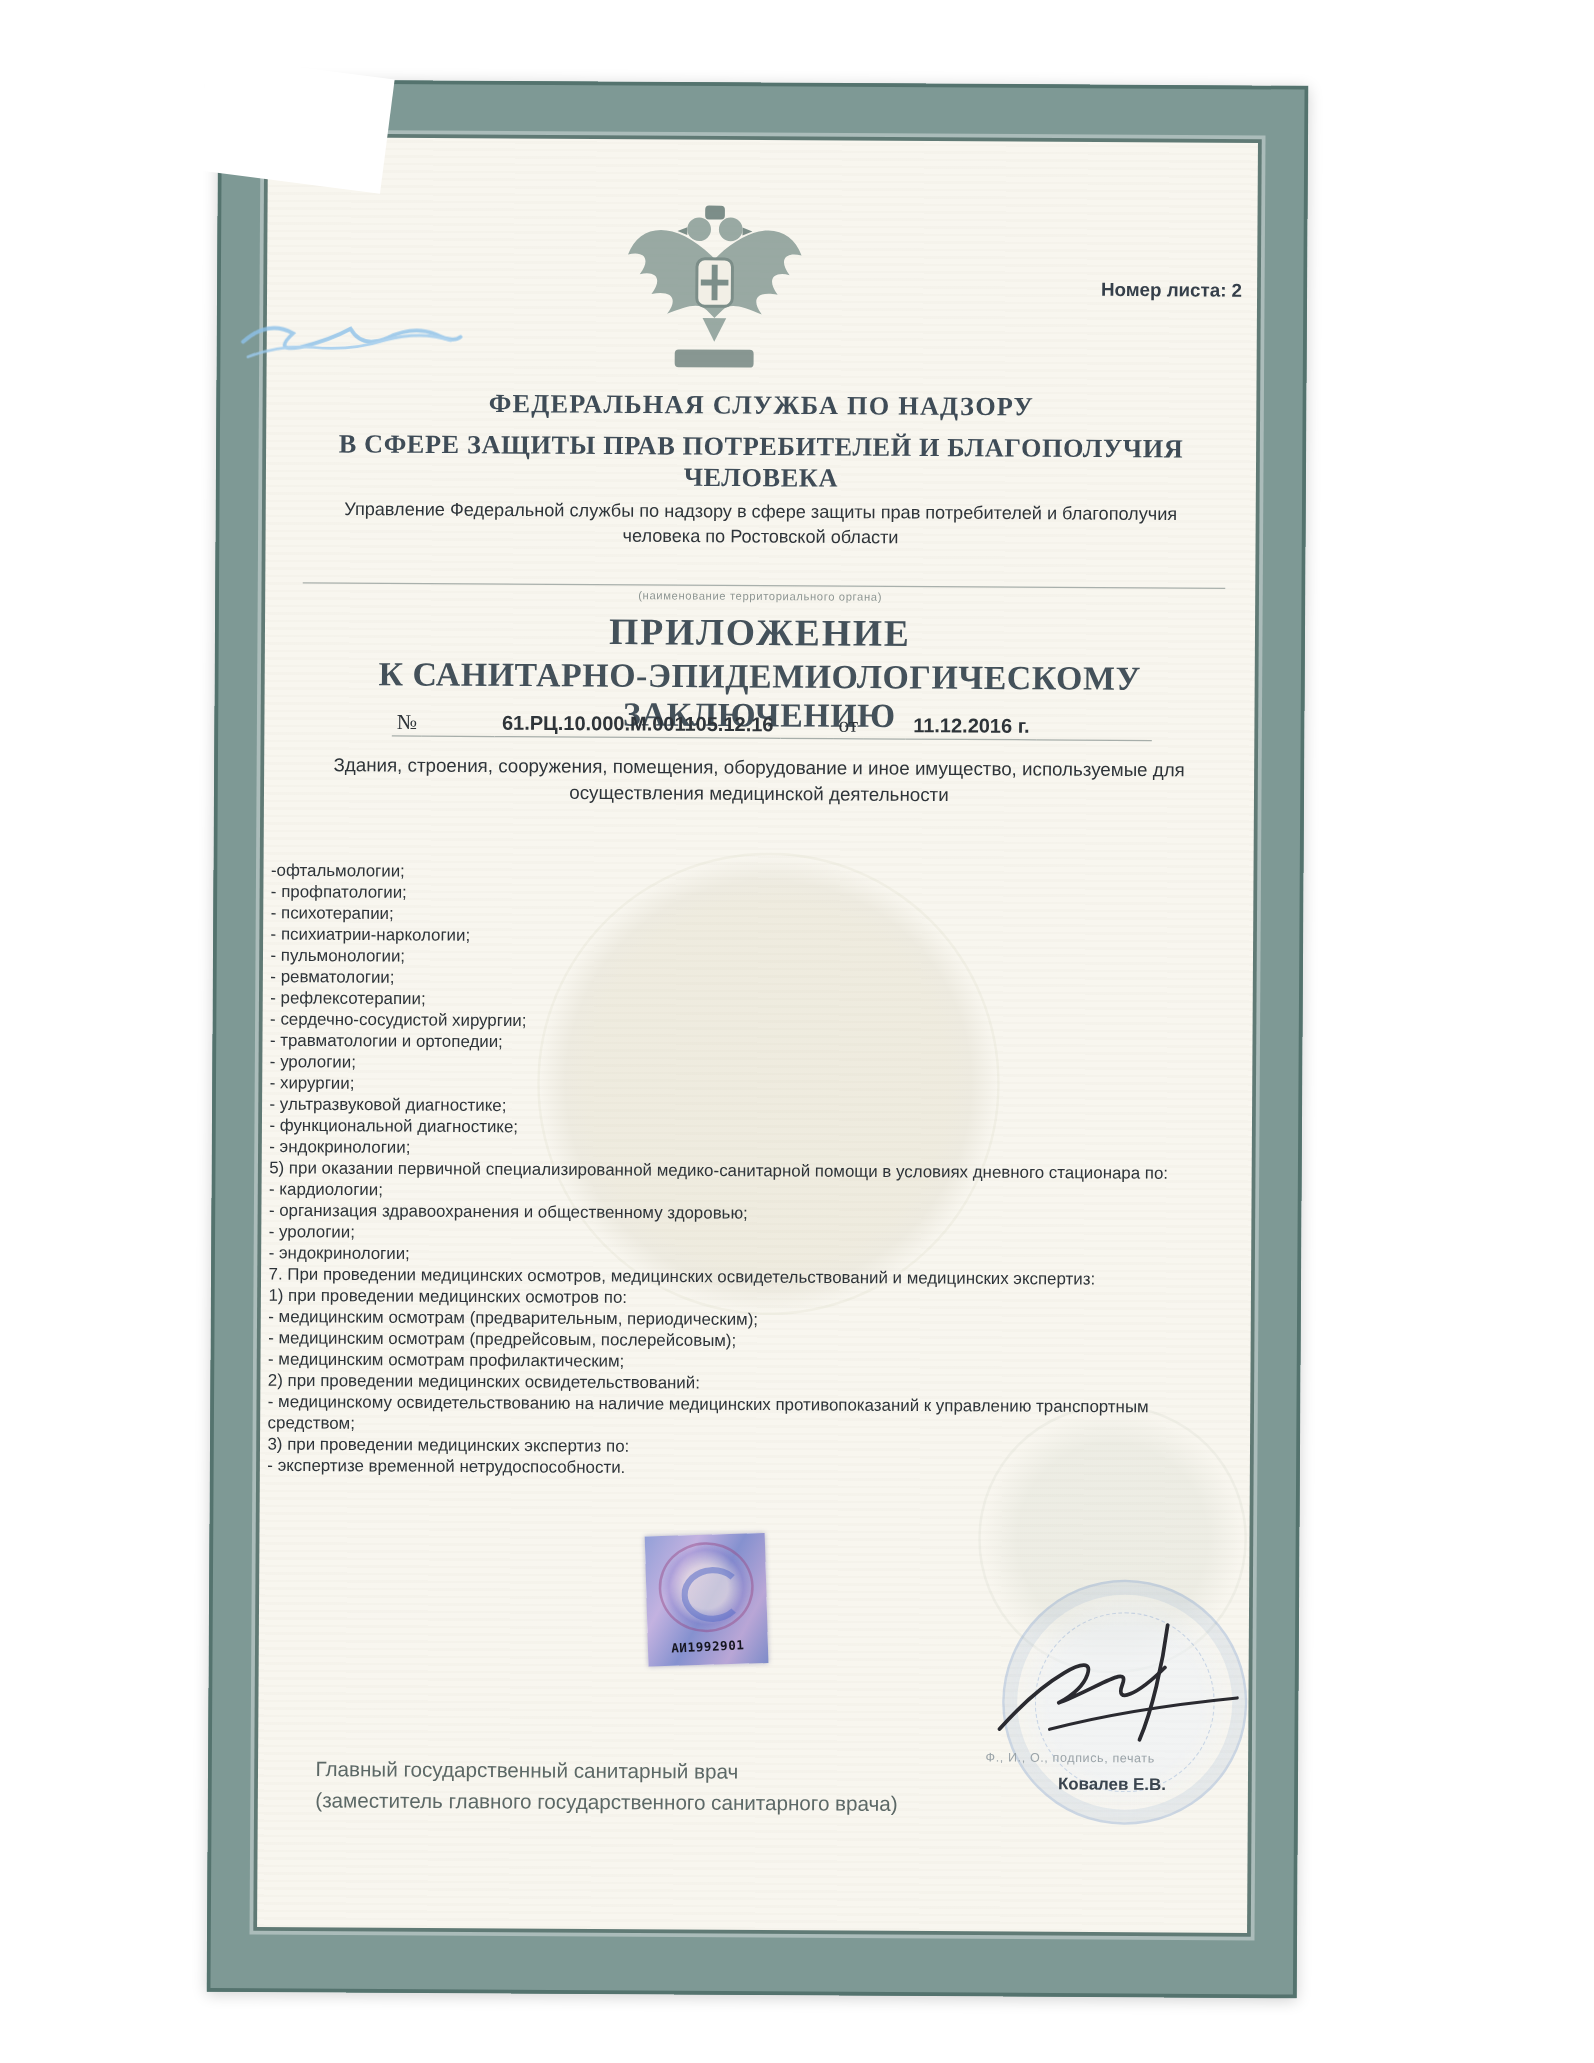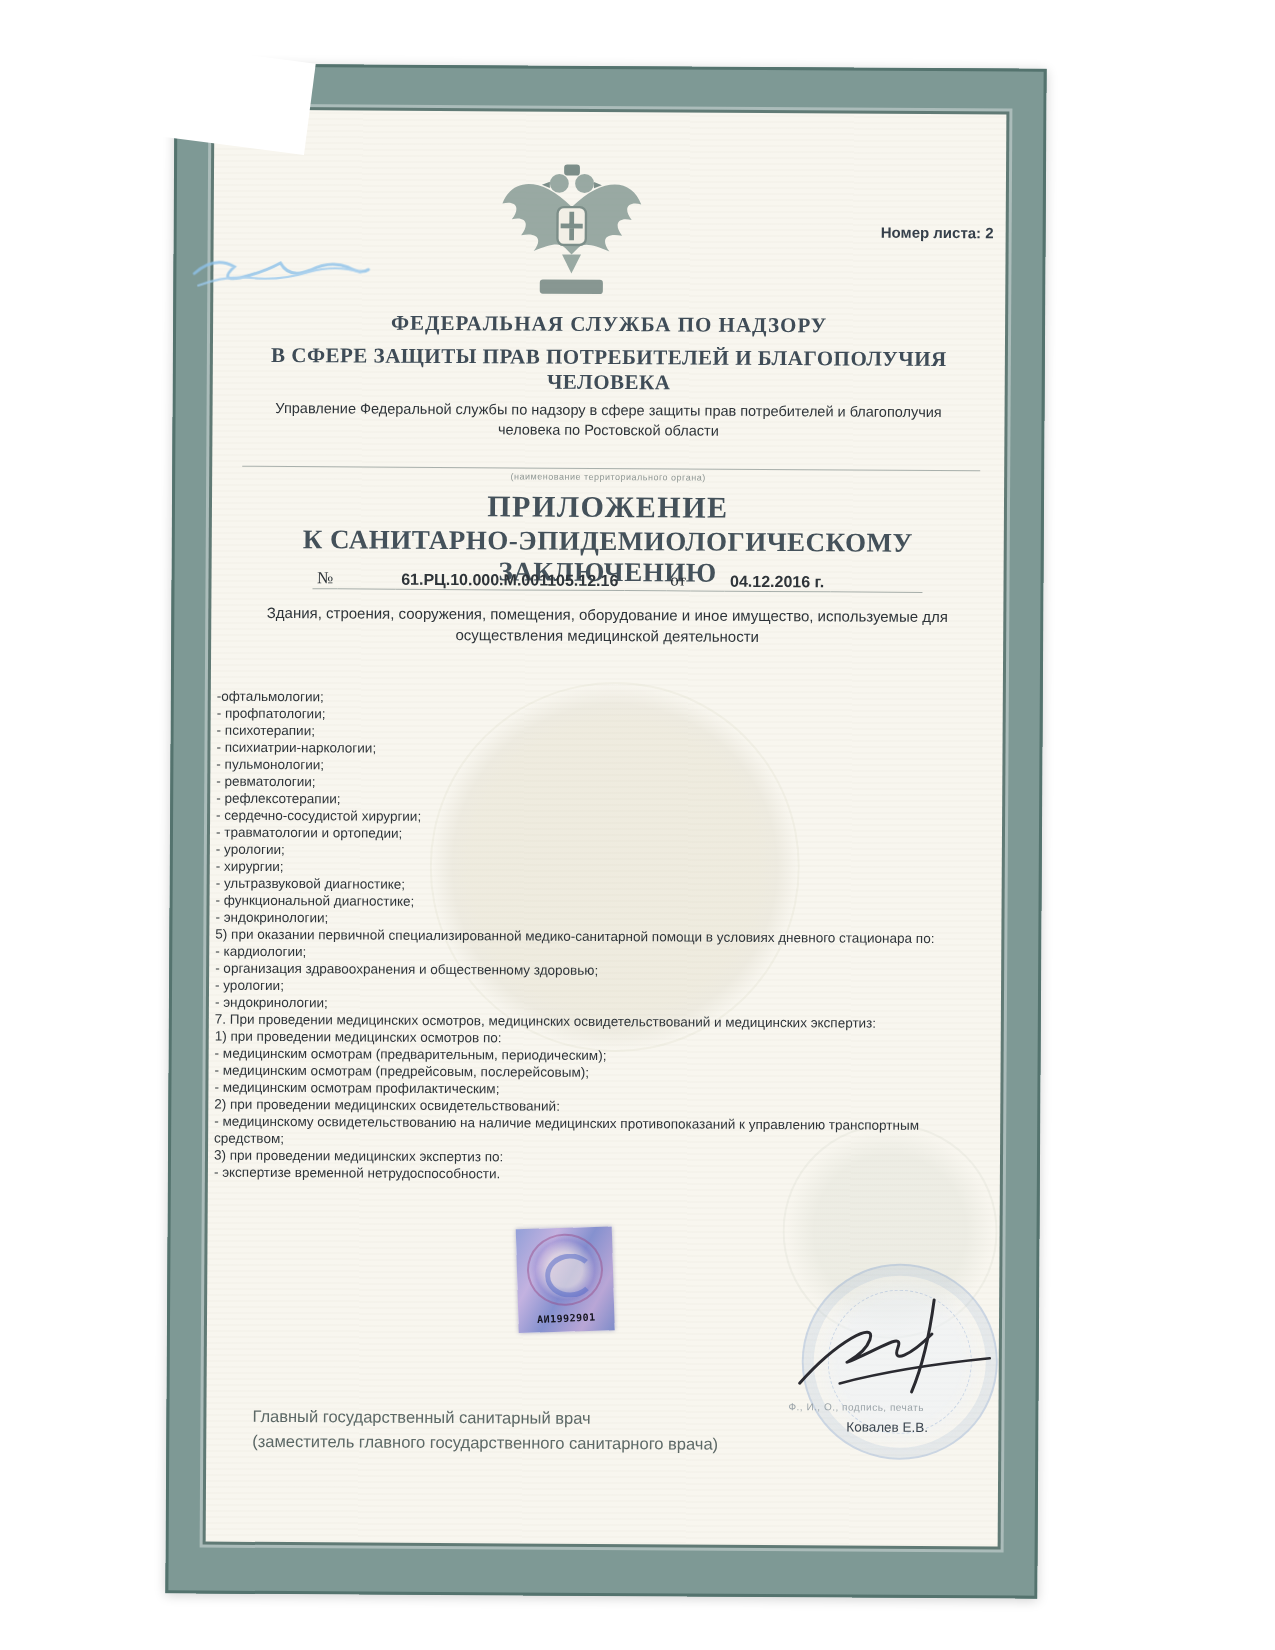--- a/index.html
+++ b/index.html
@@ -111,21 +111,21 @@
   .stamp-circle{
     position:absolute;left:595px;top:1150px;width:192px;height:192px;border-radius:50%;
     border:2px solid rgba(100,140,200,.30);
     box-shadow:inset 0 0 0 8px rgba(255,255,255,0), inset 0 0 0 10px rgba(100,140,200,.12);
     background:radial-gradient(circle, rgba(235,240,248,.5) 0 45%, transparent 70%);
   }
   .stamp-circle::after{
     content:"";position:absolute;inset:24px;border-radius:50%;border:1.5px dashed rgba(100,140,200,.28);
   }
   .signature{position:absolute;left:575px;top:1158px;width:218px;height:138px;}
-  .signer-name{position:absolute;left:640px;top:1306px;font-size:13.5px;font-weight:normal;color:#3a444e;}
+  .signer-name{position:absolute;left:640px;top:1306px;font-size:13.5px;font-weight:bold;color:#3a444e;}
   .sign-caption{position:absolute;left:582px;top:1288px;font-size:10px;color:#9aa3a8;letter-spacing:.5px;}
 </style>
 </head>
 <body>
 
 <div class="page">
   <div class="cert">
     <div class="cert-inner">
 
       <div class="watermark wm1"></div>
@@ -169,21 +169,21 @@
         <div class="t2">К САНИТАРНО-ЭПИДЕМИОЛОГИЧЕСКОМУ ЗАКЛЮЧЕНИЮ</div>
       </div>
 
       <div class="number-row">
         <span class="lbl u">№</span>
         <span class="gap g1 u"></span>
         <span class="val u">61.РЦ.10.000.М.001105.12.16</span>
         <span class="gap g2 u"></span>
         <span class="lbl u">от</span>
         <span class="gap g3 u"></span>
-        <span class="val u">04.12.2016 г.</span>
+        <span class="val u">11.12.2016 г.</span>
         <span class="gap g4 u"></span>
       </div>
 
       <div class="subject">Здания, строения, сооружения, помещения, оборудование и иное имущество, используемые для осуществления медицинской деятельности</div>
 
       <div class="body-list">
           <div class="body-line">-офтальмологии;</div>
           <div class="body-line">- профпатологии;</div>
           <div class="body-line">- психотерапии;</div>
           <div class="body-line">- психиатрии-наркологии;</div>

